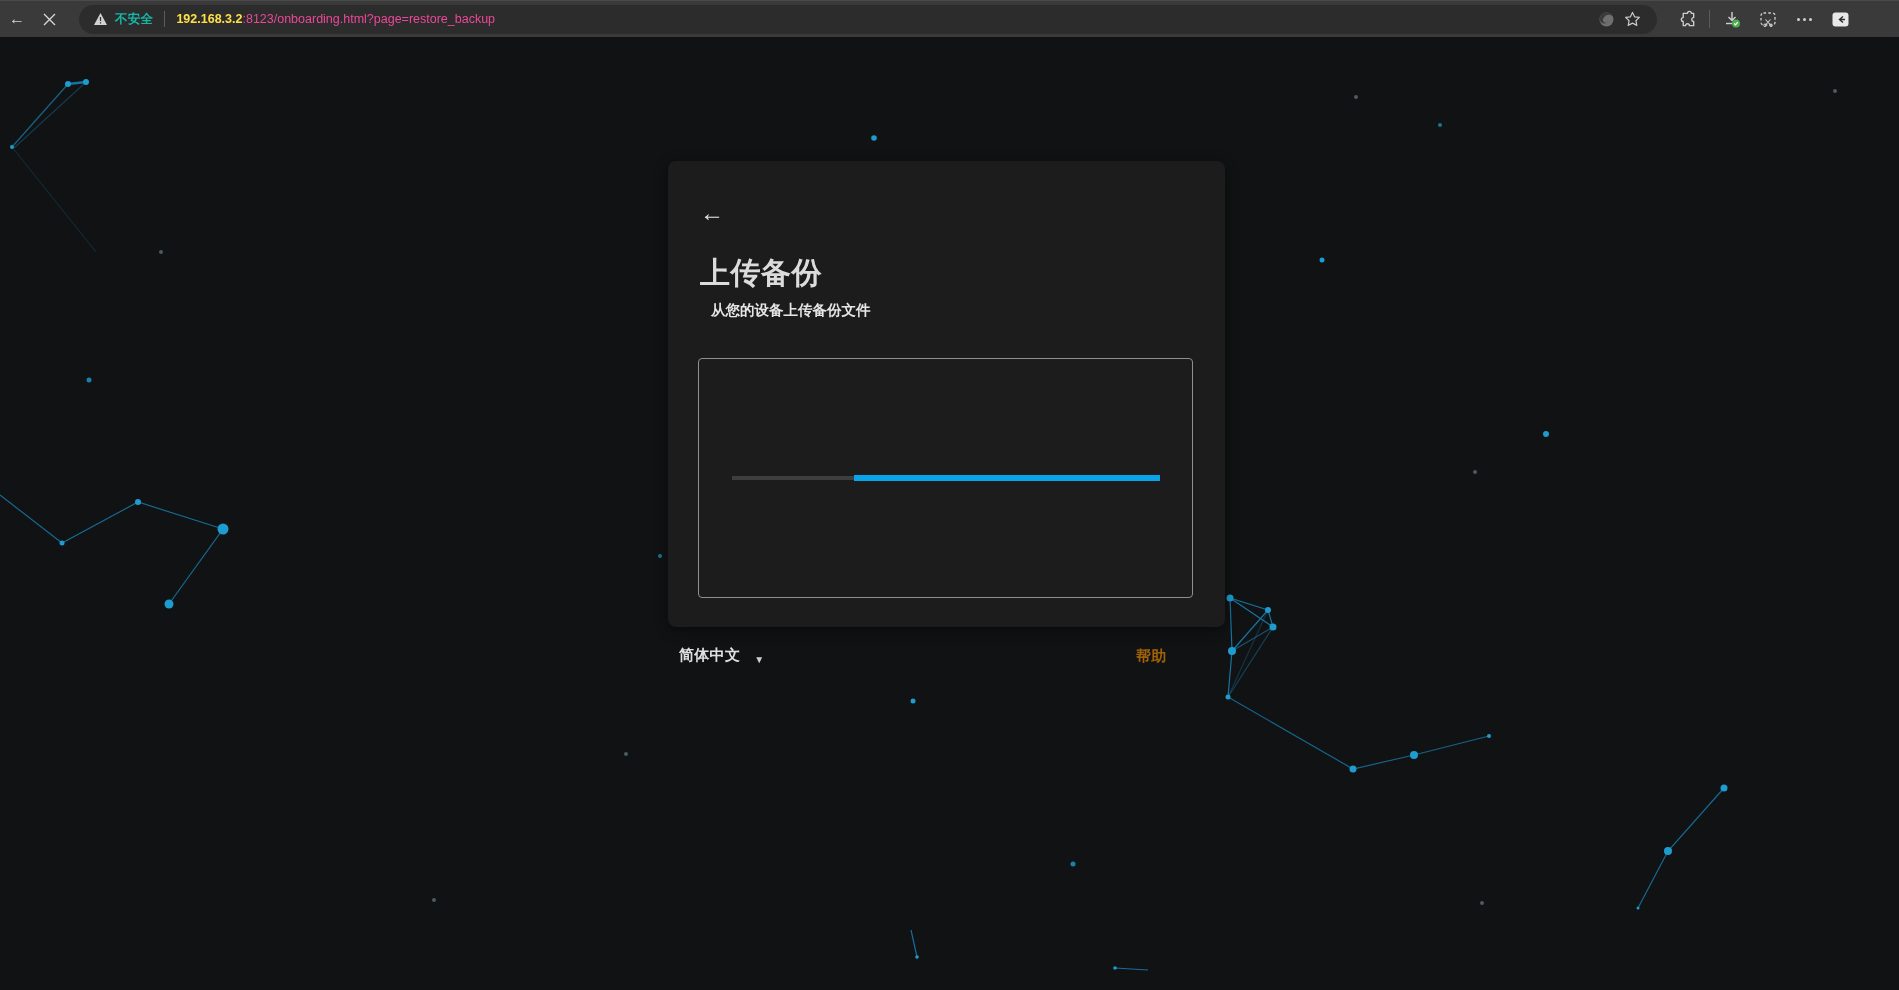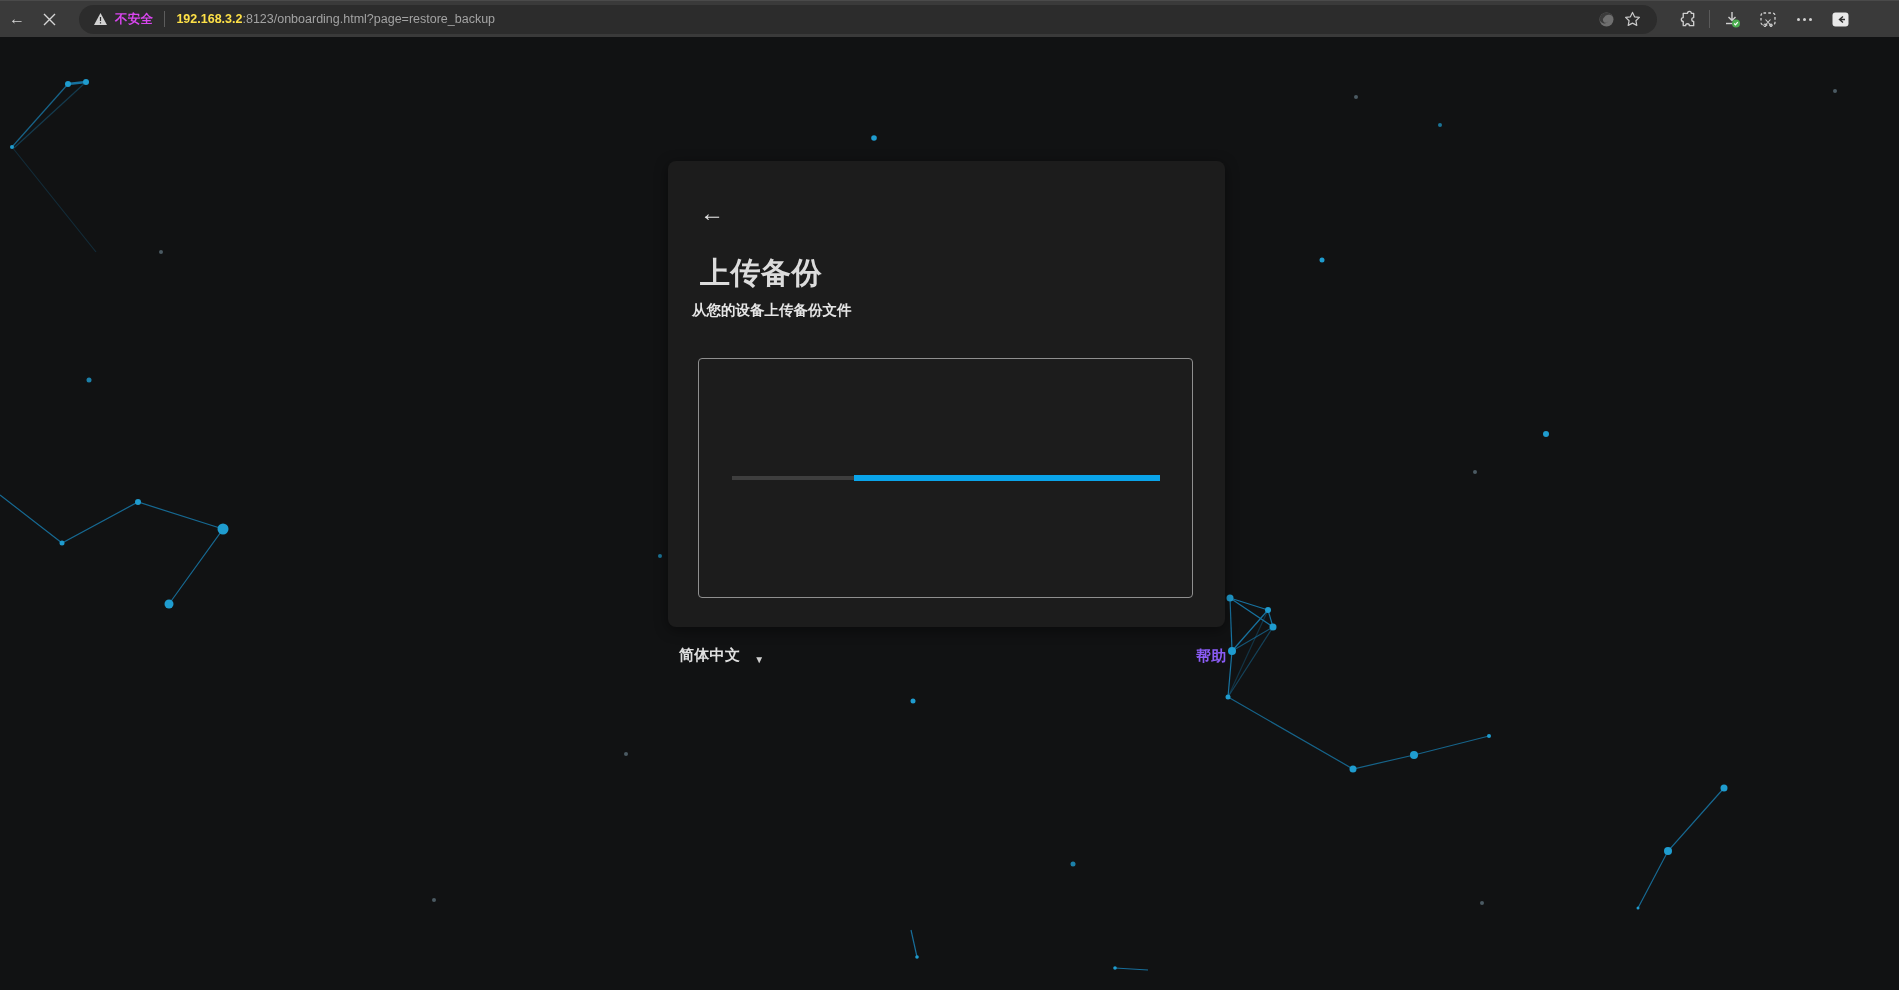--- a/index.html
+++ b/index.html
@@ -21,25 +21,25 @@
     display:flex; align-items:center; justify-content:center; font-size:16px; cursor:pointer;
     flex:0 0 auto;
   }
   .tb-btn svg{ display:block; }
   .back-btn{ margin-left:1px; }
   .pill{
     margin-left:14px; height:29px; width:1578px; border-radius:15px; background:#2c2c2c;
     display:flex; align-items:center; padding:0 12px 0 14px; cursor:text;
   }
   .sec-icon{ display:flex; align-items:center; margin-right:7px; }
-  .sec-label{ color:#d946ef; font-size:12.5px; font-weight:700; letter-spacing:.3px; white-space:nowrap; }
+  .sec-label{ color:#14b8a6; font-size:12.5px; font-weight:700; letter-spacing:.3px; white-space:nowrap; }
   .pill-divider{ width:1px; height:16px; background:#5c5c5c; margin:0 11px; }
   .url{ font-size:12.5px; white-space:nowrap; overflow:hidden; }
   .url .host{ color:#fde047; font-weight:700; }
-  .url .rest{ color:#a3a3a3; }
+  .url .rest{ color:#ec4899; }
   .pill-spacer{ flex:1; }
   .pill-icon{ display:flex; align-items:center; justify-content:center; width:26px; height:26px; cursor:pointer; }
   .tb-actions{ display:flex; align-items:center; margin-left:12px; }
   .tb-action{ width:30px; height:30px; display:flex; align-items:center; justify-content:center;
     background:transparent; border:none; cursor:pointer; margin:0 3px; position:relative; }
   .tb-sep{ width:1px; height:18px; background:#5a5a5a; margin:0 4px; }
   .dots{ display:flex; gap:3px; }
   .dots i{ width:3px; height:3px; border-radius:50%; background:#d2d2d2; display:block; }
 
   
@@ -54,42 +54,42 @@
   .card-back{
     position:absolute; left:24px; top:32px; width:40px; height:40px;
     background:transparent; border:none; color:#e4e4e4; font-size:24px; line-height:40px;
     cursor:pointer; text-align:left; padding-left:8px;
   }
   .card-title{
     position:absolute; left:32px; top:92px; font-size:30px; font-weight:700;
     color:#dcdcdc; letter-spacing:.5px; white-space:nowrap;
   }
   .card-subtitle{
-    position:absolute; left:24px; top:140px; font-size:14.5px; font-weight:700;
+    position:absolute; left:43px; top:140px; font-size:14.5px; font-weight:700;
     color:#e5e5e5; white-space:nowrap;
   }
   .upload-box{
     position:absolute; left:30px; top:197px; width:495px; height:240px;
     border:1px solid #8f8f8f; border-radius:4px; background:transparent; cursor:pointer;
   }
   .progress{
     position:absolute; left:33px; right:32px; top:50%; transform:translateY(-50%);
     display:flex; align-items:center;
   }
   .progress .seg-track{ height:4px; background:#3e3e3e; }
   .progress .seg-bar{ height:6px; background:#0aa4ea; }
 
   .footer-lang{
     position:absolute; left:679px; top:609px; 
     display:flex; align-items:flex-end; gap:14px; background:transparent; border:none; cursor:pointer;
   }
   .footer-lang .lang-label{ color:#e0e0e0; font-size:15px; font-weight:700; letter-spacing:.3px; }
   .footer-lang .caret{ color:#cfcfcf; font-size:10px; }
   .footer-help{
-    position:absolute; left:1196px; top:610px; color:#8b5cf6; font-size:15px; font-weight:700;
+    position:absolute; left:1136px; top:610px; color:#a16207; font-size:15px; font-weight:700;
     text-decoration:none; cursor:pointer; letter-spacing:.3px;
   }
 </style>
 </head>
 <body>
 
 <div class="toolbar">
   <button class="tb-btn back-btn">
     <span>←</span>
   </button>

